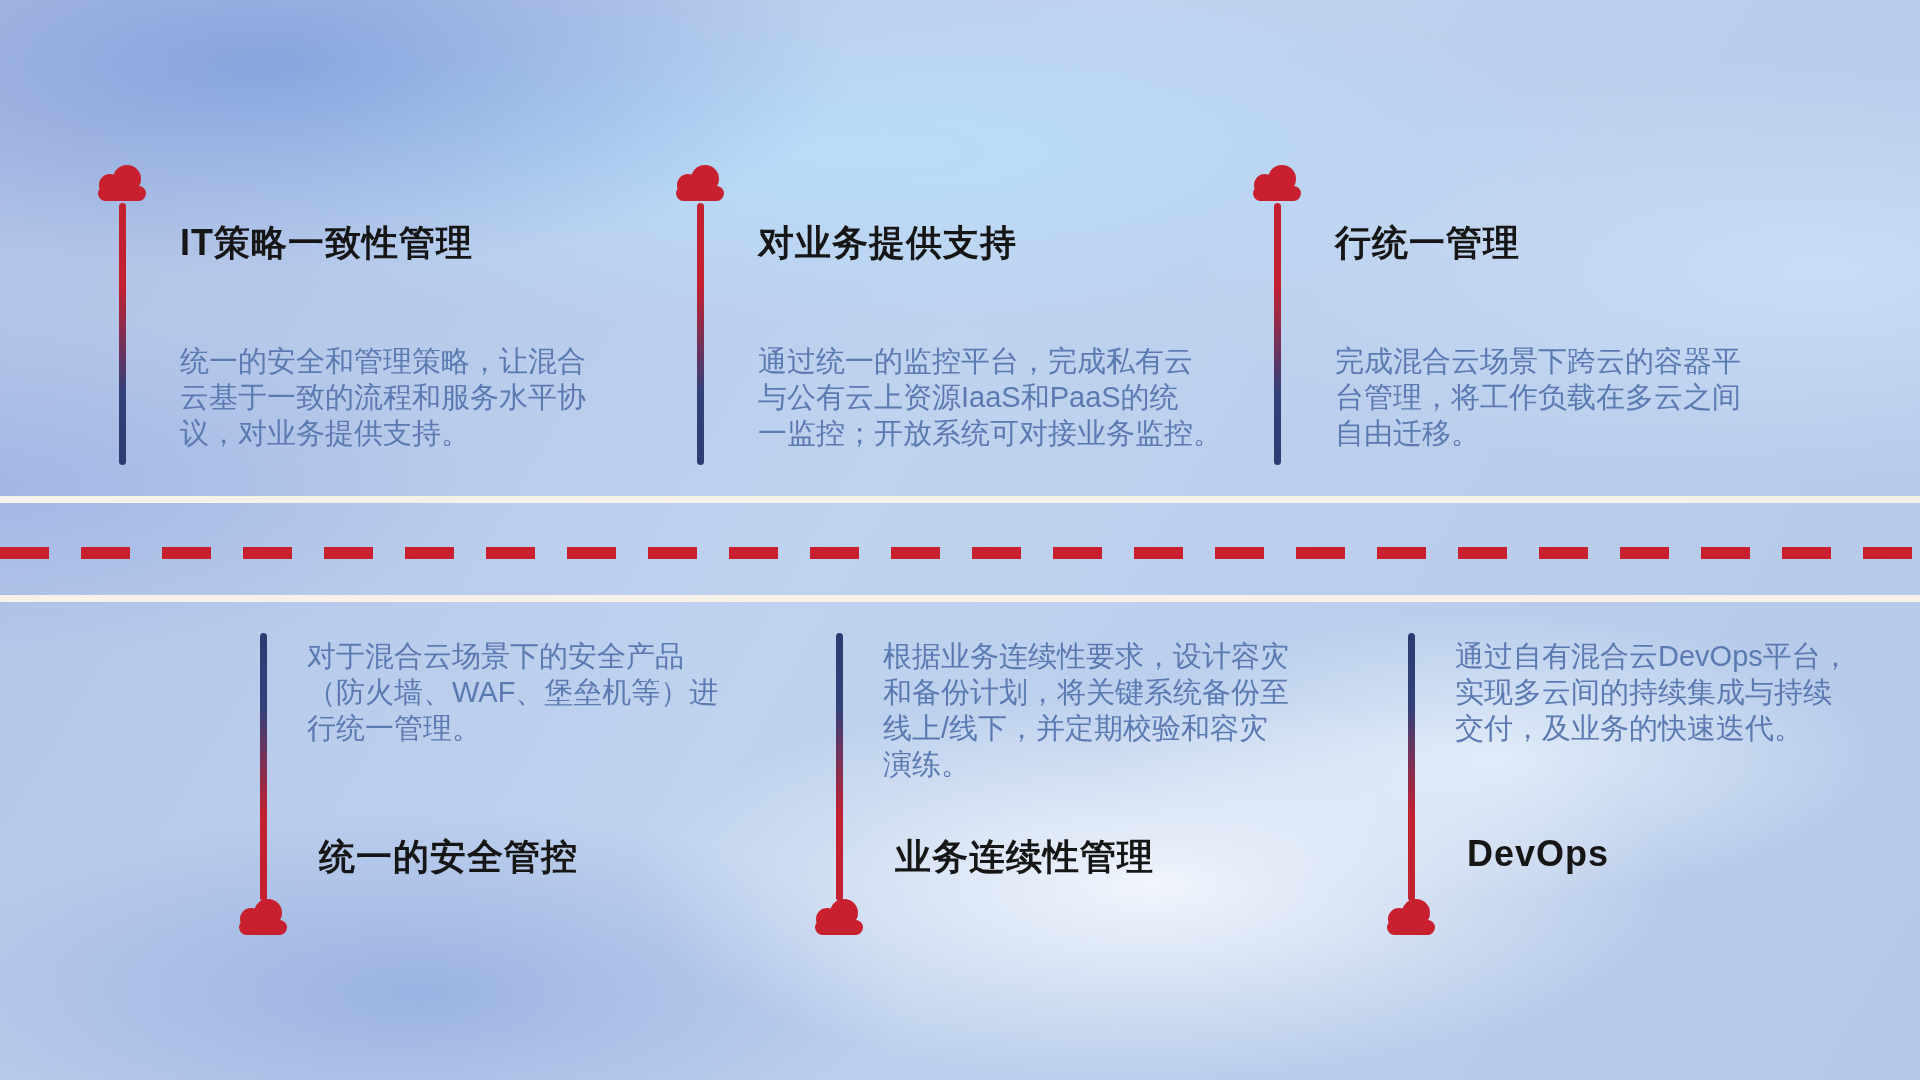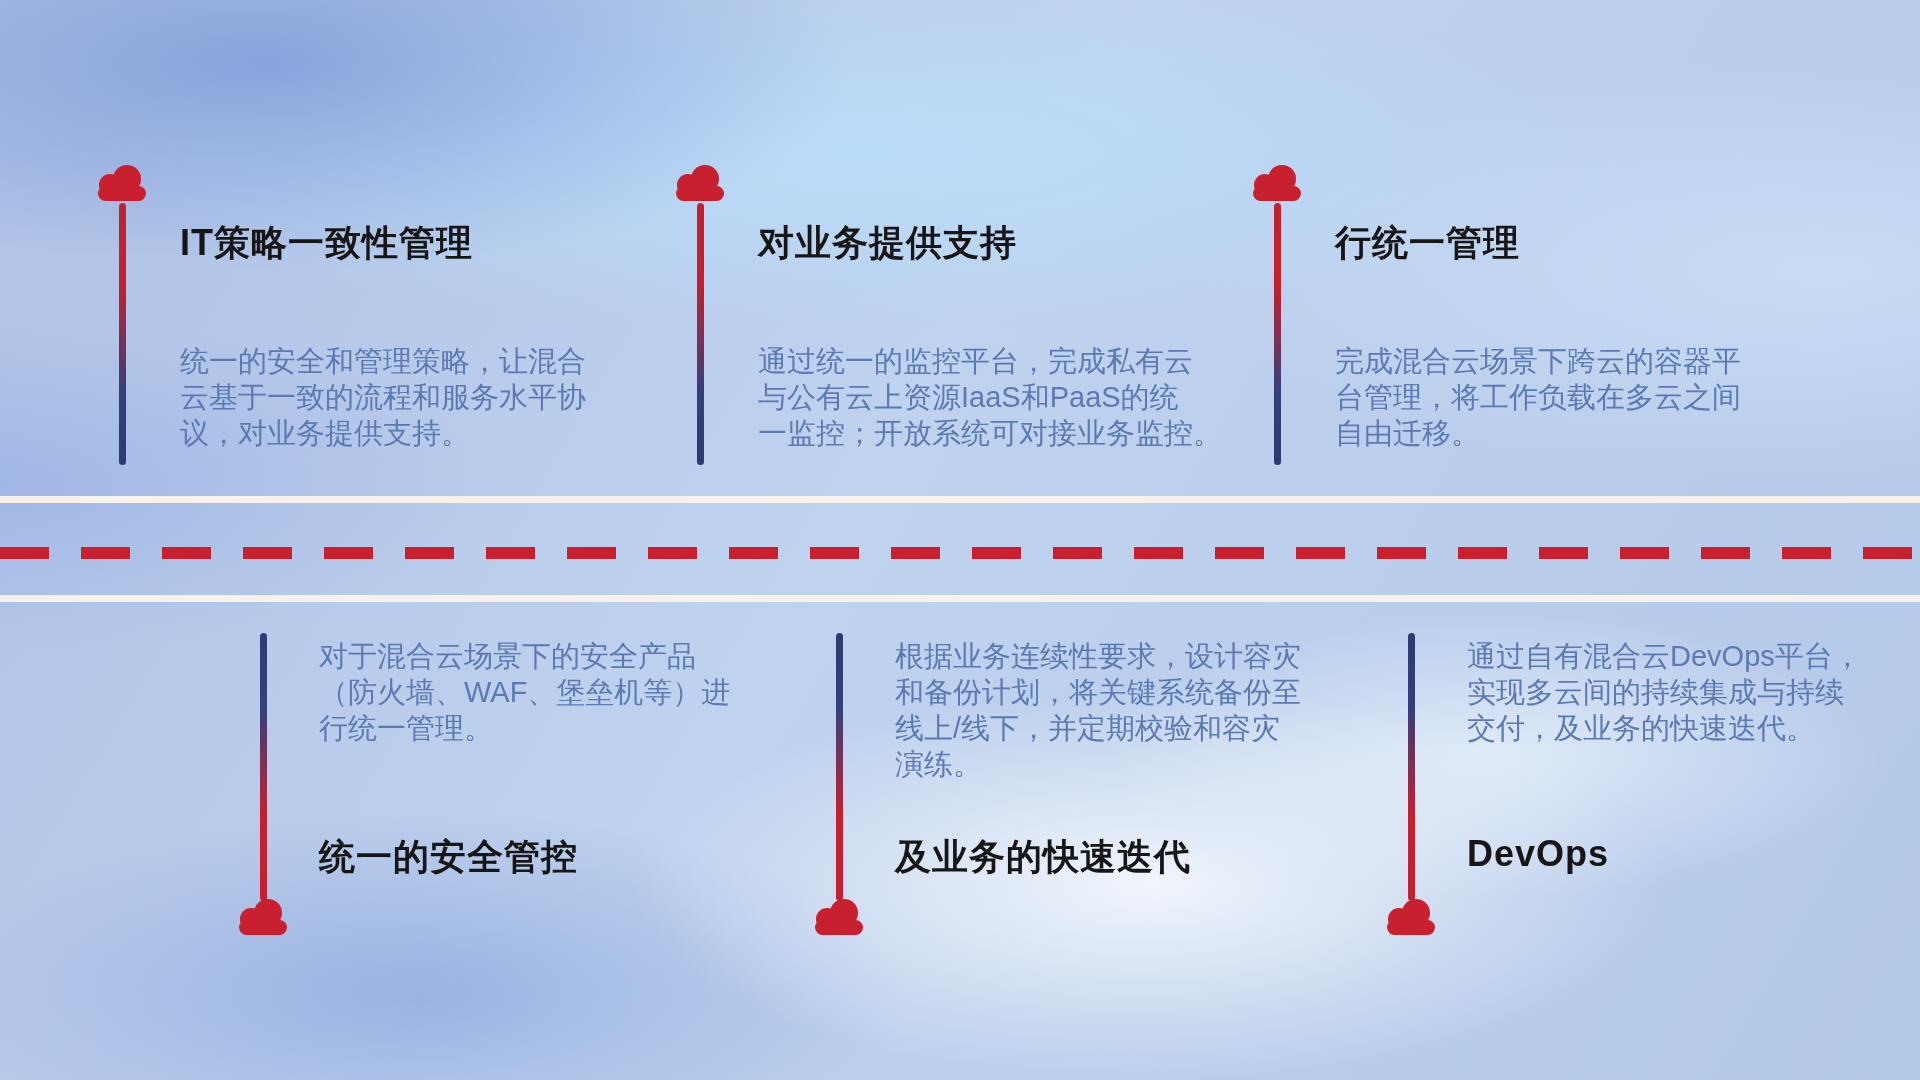--- a/index.html
+++ b/index.html
@@ -57,21 +57,21 @@
     white-space:nowrap; letter-spacing:1px;
   }
   .col-top .title    { left:58px; top:56px; }
   .col-bottom .title { left:56px; top:200px;text-align:right; }
 
   .desc {
     position:absolute; width:470px; font-size:29px; line-height:36px;
     color:#5b7ab2; white-space:pre-line;
   }
   .col-top .desc    { left:58px; top:180px; }
-  .col-bottom .desc { left:56px; top:5px; }
+  .col-bottom .desc { left:44px; top:5px; }
 </style>
 </head>
 <body>
 
 <div class="canvas">
 
   <div class="road-line upper"></div>
   <div class="road-dash"></div>
   <div class="road-line lower"></div>
 
@@ -141,21 +141,21 @@
       <svg viewBox="0 0 54 38" width="54" height="38" aria-hidden="true">
         <circle cx="15" cy="22" r="11" fill="#c8202e"></circle>
         <circle cx="32" cy="16" r="14" fill="#c8202e"></circle>
         <rect x="3" y="23" width="48" height="15" rx="7.5" fill="#c8202e"></rect>
       </svg>
     </div>
     <div class="desc">根据业务连续性要求，设计容灾
 和备份计划，将关键系统备份至
 线上/线下，并定期校验和容灾
 演练。</div>
-    <div class="title">及业务的快速迭代</div>
+    <div class="title">业务连续性管理</div>
   </div>
 
   <div class="col col-bottom" style="left:1411px">
     <div class="stem stem-bottom"></div>
     <div class="cloud">
       <svg viewBox="0 0 54 38" width="54" height="38" aria-hidden="true">
         <circle cx="15" cy="22" r="11" fill="#c8202e"></circle>
         <circle cx="32" cy="16" r="14" fill="#c8202e"></circle>
         <rect x="3" y="23" width="48" height="15" rx="7.5" fill="#c8202e"></rect>
       </svg>

